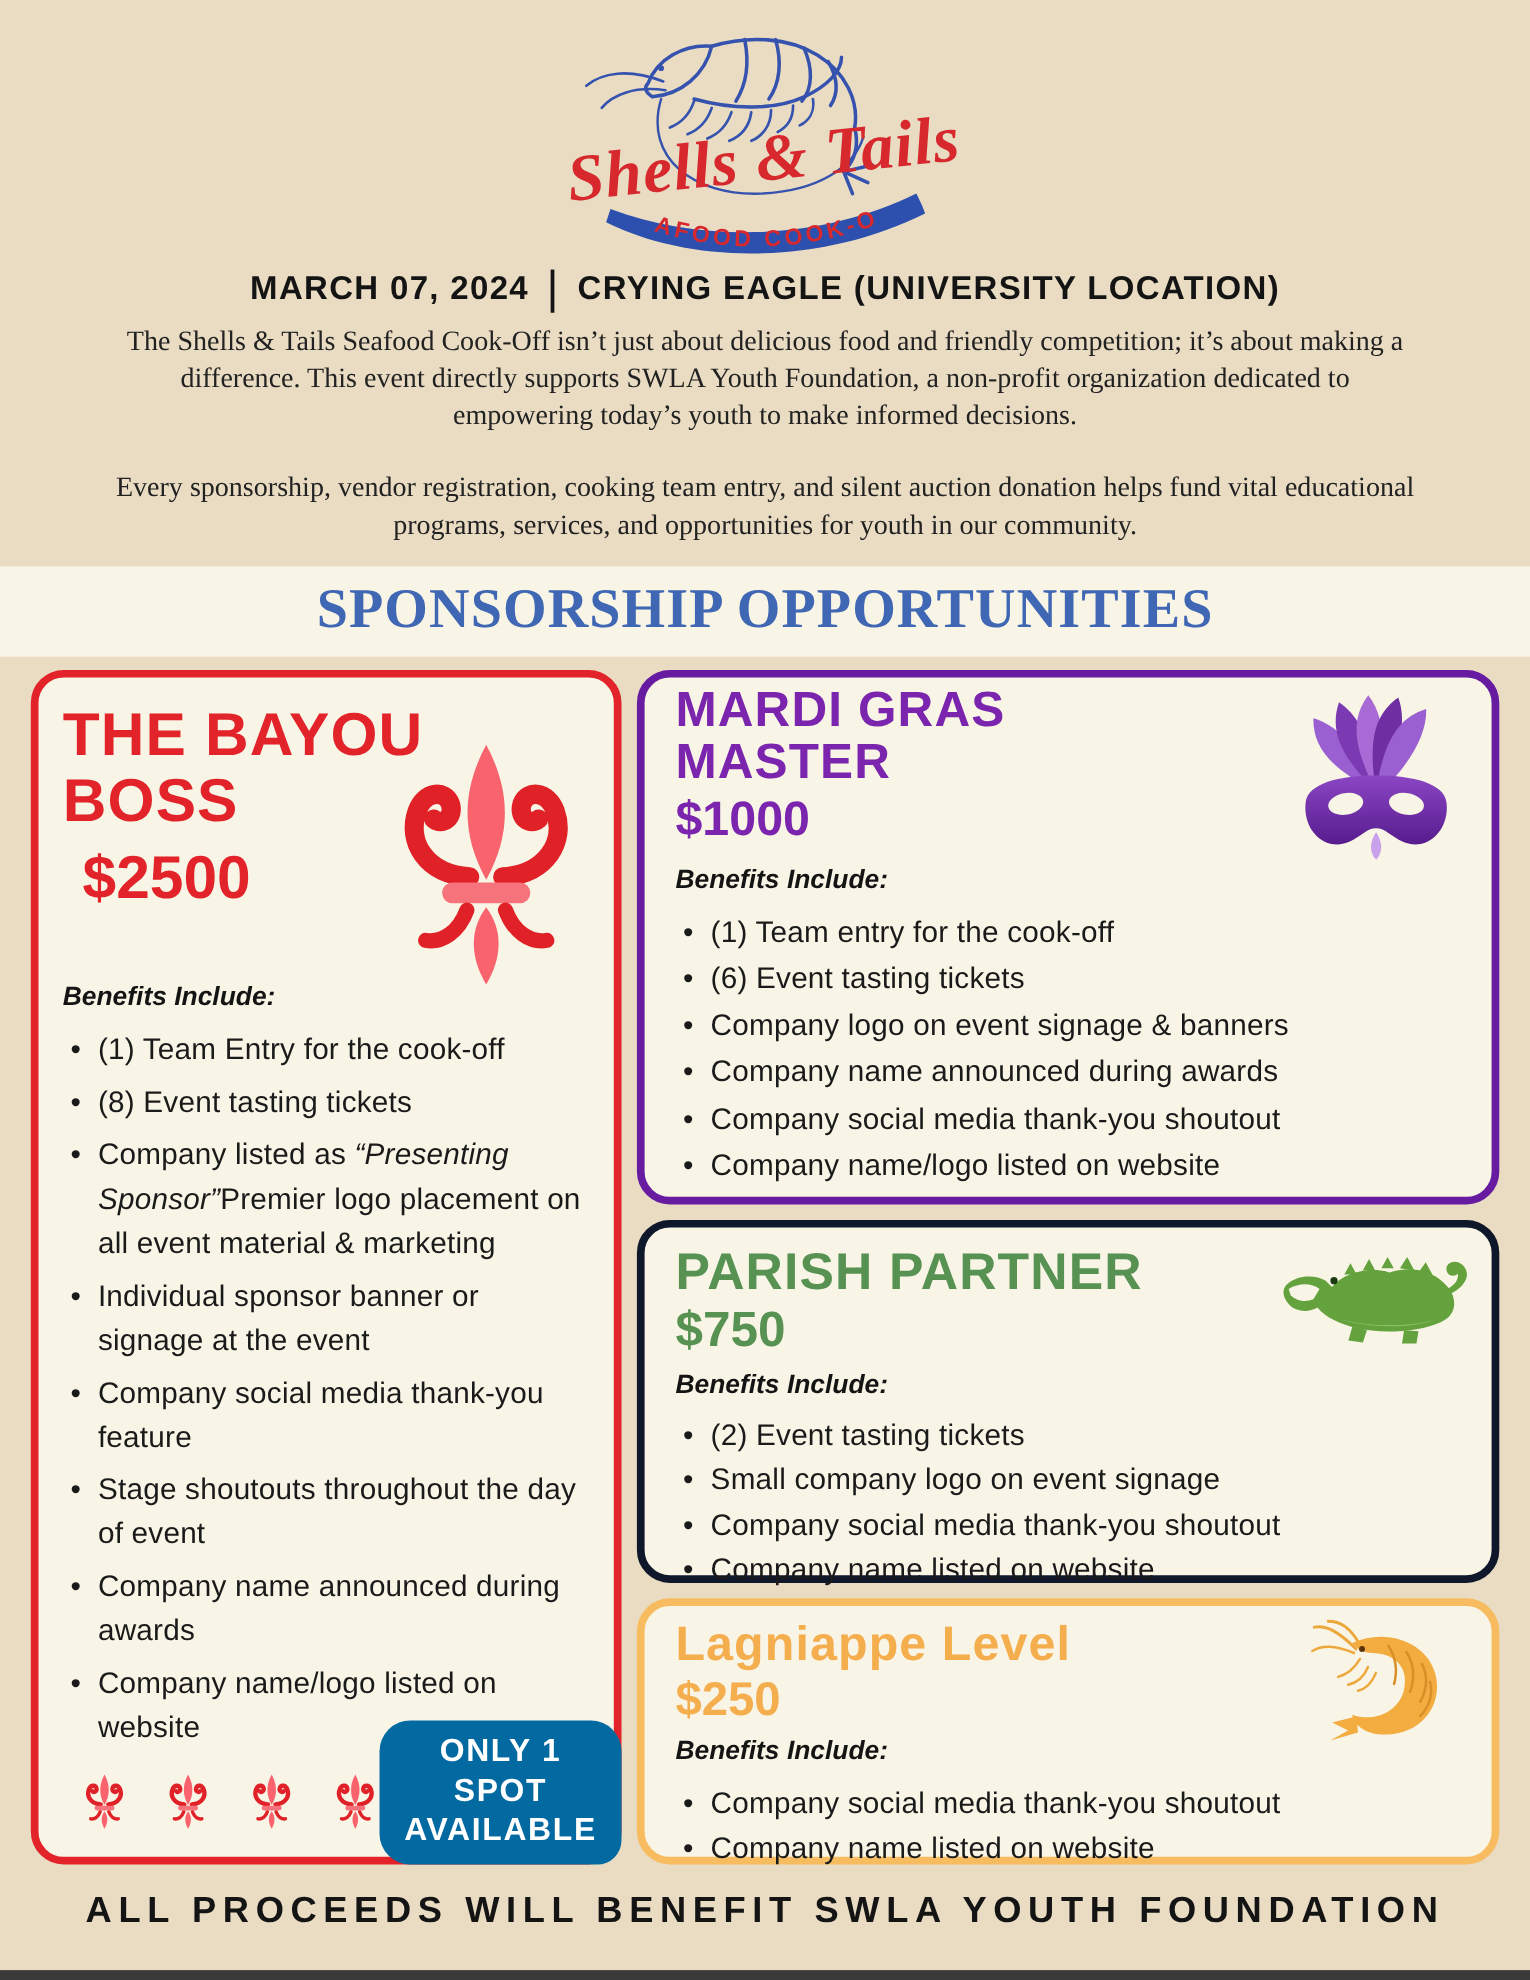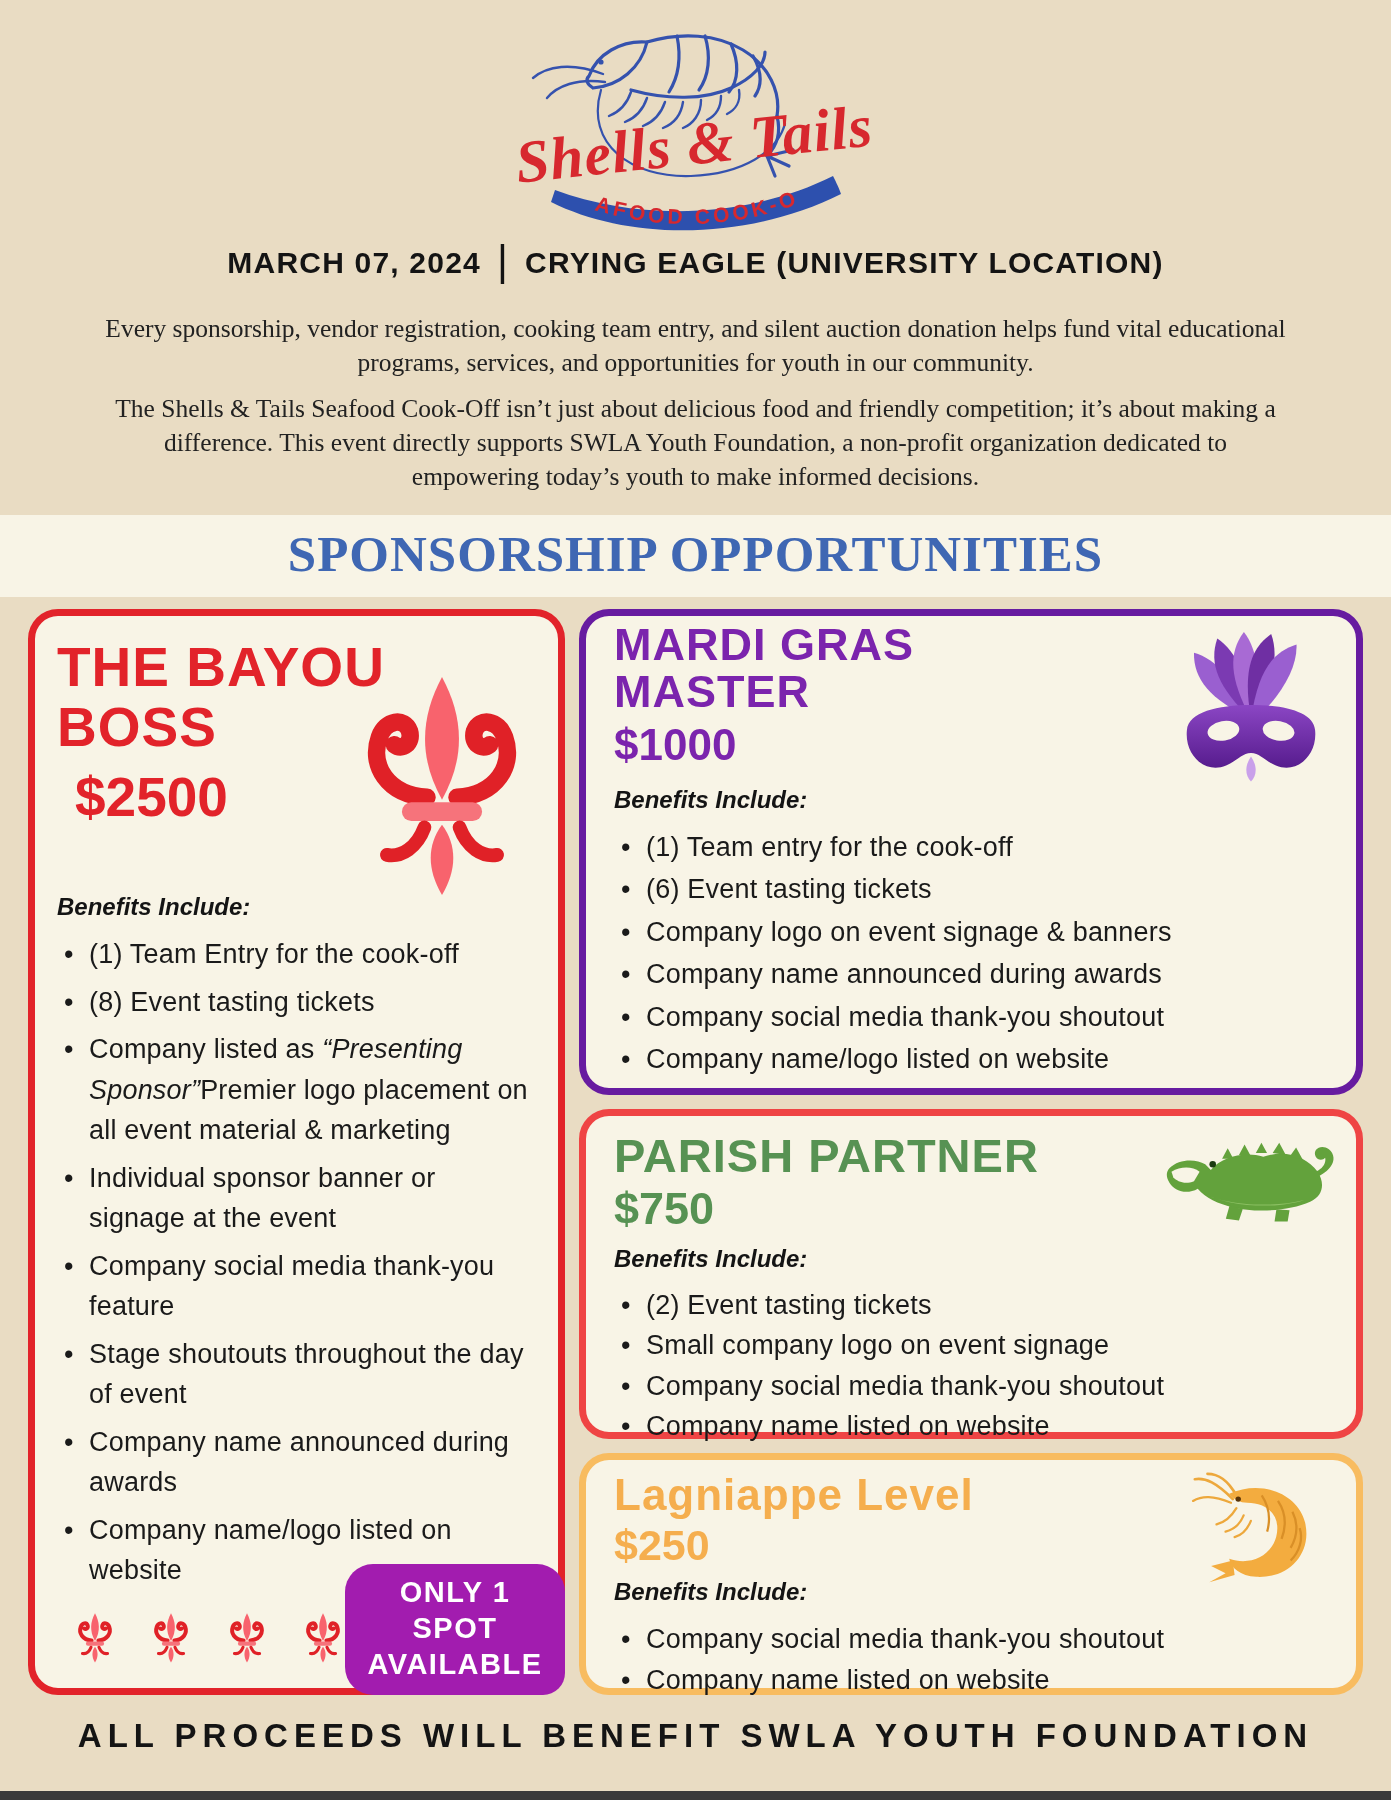--- a/index.html
+++ b/index.html
@@ -28,21 +28,21 @@
   .heading-band h1 { margin:0; font-family:"Liberation Serif", serif; font-weight:700;
     font-size:51px; letter-spacing:1px; color:#3f67b3; }
 
   
   .cards { display:flex; gap:14px; padding:12px 28px 0; align-items:flex-start; }
   .col-left { width:537px; flex:none; }
   .col-right { flex:1; display:flex; flex-direction:column; gap:14px; }
   .card { background:#f8f4e6; border-radius:30px; position:relative; box-sizing:border-box; }
   .card-red    { border:7px solid #e2232a; height:1086px; padding:22px 22px; }
   .card-purple { border:7px solid #671ba0; height:486px;  padding:6px 28px; }
-  .card-green  { border:7px solid #ef4444; height:330px;  padding:16px 28px; }
+  .card-green  { border:7px solid #0f172a; height:330px;  padding:16px 28px; }
   .card-orange { border:7px solid #f8bc60; height:242px;  padding:13px 28px; }
 
   .title { font-weight:700; letter-spacing:1px; }
   .card-red    .title { font-size:55px; line-height:1.08; color:#e2232a; }
   .card-red    .price { font-size:55px; margin-top:8px;  color:#e2232a; font-weight:700;margin-left:18px; }
   .card-purple .title { font-size:45px; line-height:1.04; color:#7b24ad; }
   .card-purple .price { font-size:44px; margin-top:4px;  color:#7b24ad; font-weight:700; }
   .card-green  .title { font-size:47px; line-height:1.0;  color:#579253; }
   .card-green  .price { font-size:45px; margin-top:4px;  color:#579253; font-weight:700; }
   .card-orange .title { font-size:44px; line-height:1.0;  color:#f5ae4e; }
@@ -64,21 +64,21 @@
   .card-orange .benefits li { line-height:1.5; }
 
   
   .big-fleur   { position:absolute; top:56px;  right:40px; width:152px; height:238px; }
   .mask-icon   { position:absolute; top:8px;   right:16px; width:178px; height:186px; }
   .gator-icon  { position:absolute; top:10px;  right:14px; width:178px; height:100px; }
   .shrimp-icon { position:absolute; top:12px;  right:22px; width:150px; height:122px; }
 
   
   .spot-badge { position:absolute; right:-7px; bottom:-7px; width:220px; min-height:128px;
-    background:#a21caf; border-radius:28px 28px 22px 28px; color:#fff; text-align:center;
+    background:#0369a1; border-radius:28px 28px 22px 28px; color:#fff; text-align:center;
     display:flex; flex-direction:column; justify-content:center; gap:2px;
     font-weight:700; font-size:29px; line-height:1.16; letter-spacing:1.5px; padding:12px 6px 14px; box-sizing:border-box; }
 
   .fleur-row { position:absolute; left:40px; bottom:22px; display:flex; gap:36px; }
   .fleur-row svg { width:40px; height:54px; }
 
   
   .footer { text-align:center; padding:22px 0 10px; font-weight:700; font-size:33px;
     letter-spacing:6px; color:#141414; }
   .bottom-strip { position:absolute; left:0; right:0; bottom:0; height:9px; background:#3a3a3a; }
@@ -136,22 +136,22 @@
       </text>
     </svg>
   </div>
 
   <div class="event-line">
     <span>MARCH 07, 2024</span>
     <span class="event-sep">|</span>
     <span>CRYING EAGLE (UNIVERSITY LOCATION)</span>
   </div>
 
+  <p class="intro-p p1">The Shells &amp; Tails Seafood Cook-Off isn’t just about delicious food and friendly competition; it’s about making a difference. This event directly supports SWLA Youth Foundation, a non-profit organization dedicated to empowering today’s youth to make informed decisions.</p>
   <p class="intro-p p2">Every sponsorship, vendor registration, cooking team entry, and silent auction donation helps fund vital educational programs, services, and opportunities for youth in our community.</p>
-  <p class="intro-p p1">The Shells &amp; Tails Seafood Cook-Off isn’t just about delicious food and friendly competition; it’s about making a difference. This event directly supports SWLA Youth Foundation, a non-profit organization dedicated to empowering today’s youth to make informed decisions.</p>
 
   <div class="heading-band">
     <h1>SPONSORSHIP OPPORTUNITIES</h1>
   </div>
 
   <div class="cards">
 
     <div class="col-left">
       <div class="card card-red">
         <div class="title">

